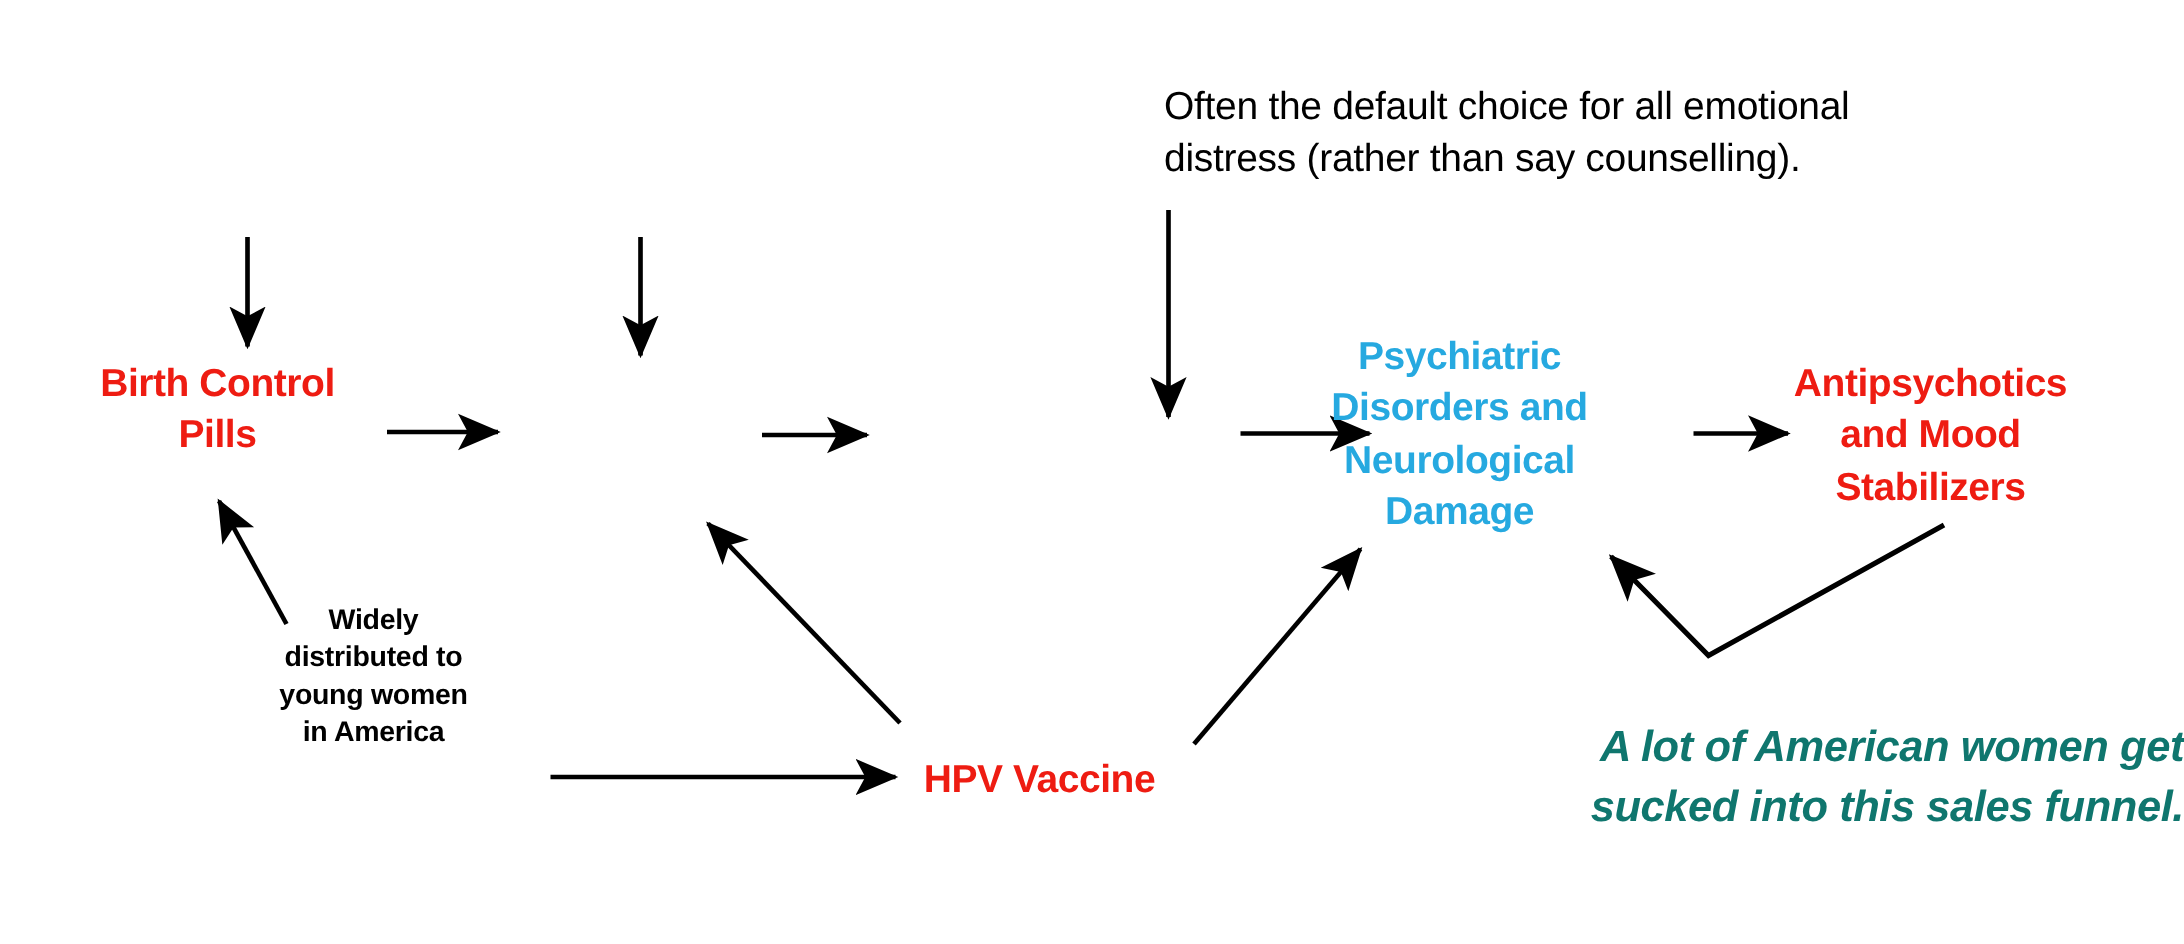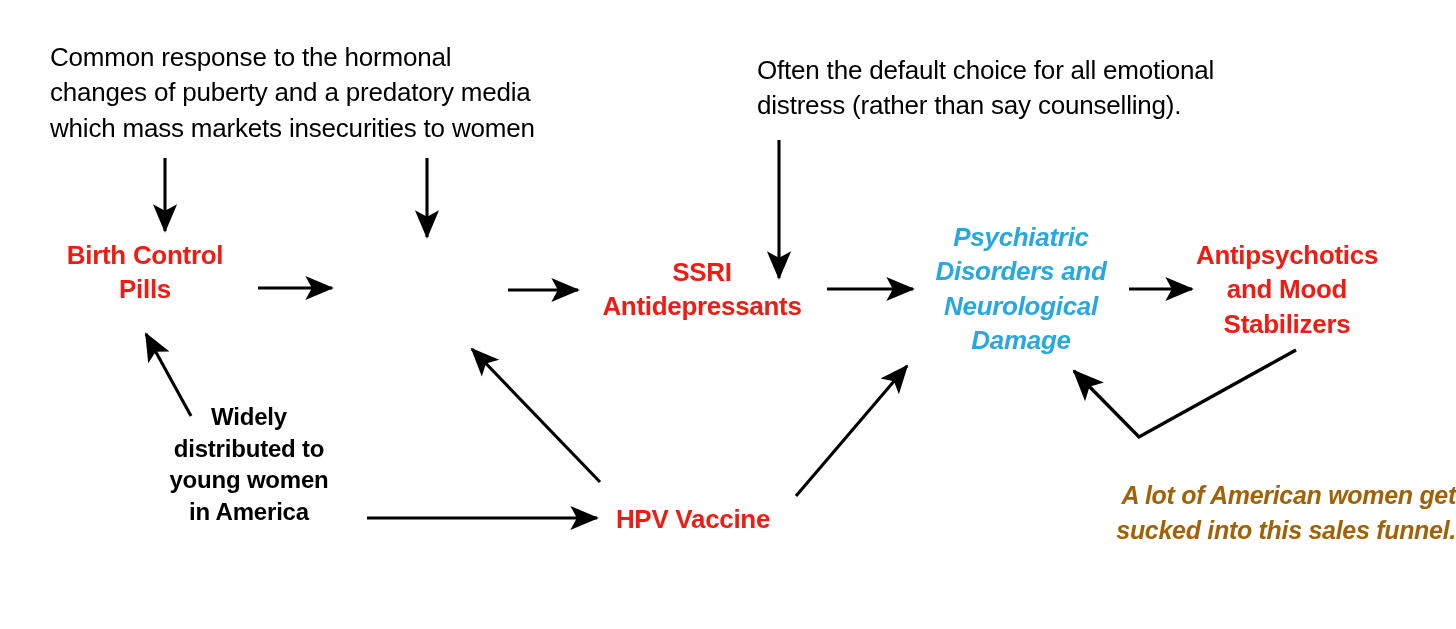--- a/index.html
+++ b/index.html
@@ -17,32 +17,32 @@
     font-weight:400;
     font-size:26px;
     line-height:1.36;
     letter-spacing:-0.2px;
     white-space:pre-line;
   }
   .note-bold{
     position:absolute;
     color:#000000;
     font-weight:700;
-    font-size:24px;
+    font-size:19px;
     line-height:1.32;
     text-align:center;
     white-space:pre-line;
     letter-spacing:-0.2px;
   }
   .note-italic{
     position:absolute;
-    color:#a16207;
+    color:#0f766e;
     font-weight:700;
     font-style:italic;
-    font-size:25px;
+    font-size:29px;
     line-height:1.38;
     text-align:right;
     white-space:pre-line;
     letter-spacing:-0.3px;
   }
 
   .node{
     position:absolute;
     font-weight:700;
     font-size:26px;
@@ -86,43 +86,38 @@
 
     <line x1="367" y1="518" x2="597" y2="518" stroke="#000000" stroke-width="3.1" marker-end="url(#ah)"></line>
 
     <line x1="600" y1="482" x2="472" y2="349" stroke="#000000" stroke-width="3.1" marker-end="url(#ah)"></line>
 
     <line x1="796" y1="496" x2="907" y2="366" stroke="#000000" stroke-width="3.1" marker-end="url(#ah)"></line>
 
     <polyline points="1296,350 1139,437 1074,371" fill="none" stroke="#000000" stroke-width="3.4" marker-end="url(#ah)"></polyline>
   </svg>
 
-  <div class="note" style="left:50px;top:40px;width:600px;">Common response to the hormonal
-changes of puberty and a predatory media
-which mass markets insecurities to women</div>
 
-  <div class="note" style="left:757px;top:53px;width:560px;">Often the default choice for all emotional
+  <div class="note" style="left:776px;top:53px;width:560px;">Often the default choice for all emotional
 distress (rather than say counselling).</div>
 
   <div class="note-bold" style="left:145px;top:401px;width:208px;">Widely
 distributed to
 young women
 in America</div>
 
   <div class="note-italic" style="left:1015px;top:478px;width:441px;">A lot of American women get
 sucked into this sales funnel.</div>
 
   <div class="node red" style="left:40px;top:238px;width:210px;">Birth Control
 Pills</div>
 
 
-  <div class="node red" style="left:578px;top:255px;width:248px;">SSRI
-Antidepressants</div>
 
-  <div class="node blue" style="left:913px;top:220px;width:216px;font-style:italic;">Psychiatric
+  <div class="node blue" style="left:865px;top:220px;width:216px;">Psychiatric
 Disorders and
 Neurological
 Damage</div>
 
   <div class="node red" style="left:1176px;top:238px;width:222px;">Antipsychotics
 and Mood
 Stabilizers</div>
 
   <div class="node red" style="left:600px;top:502px;width:186px;">HPV Vaccine</div>
 

